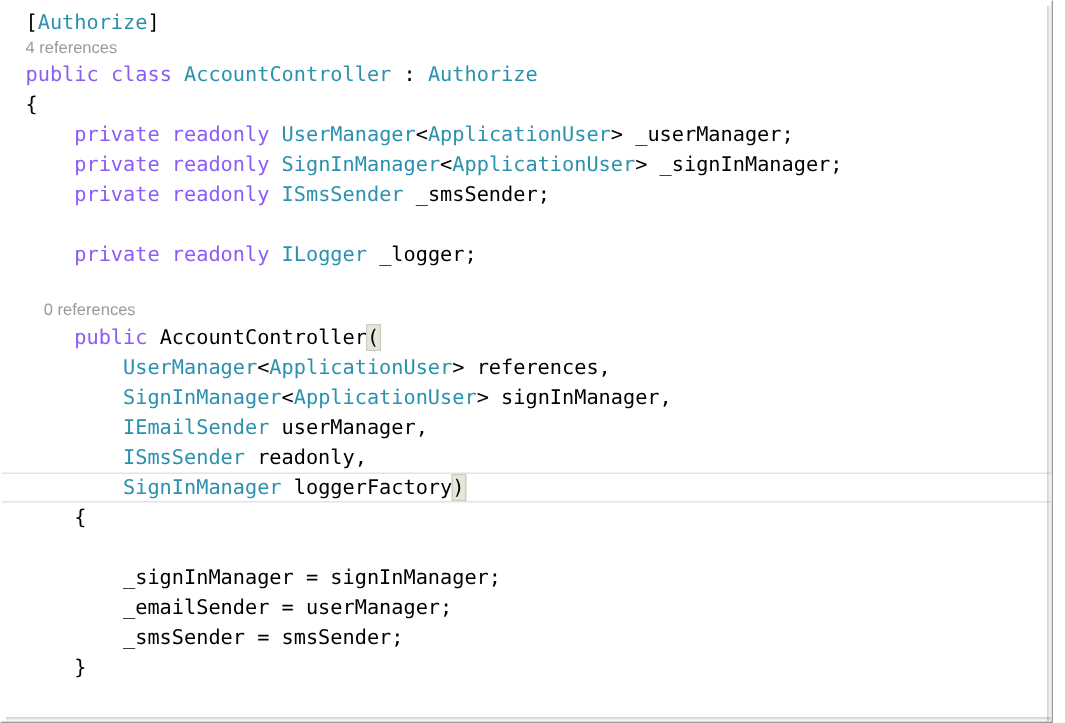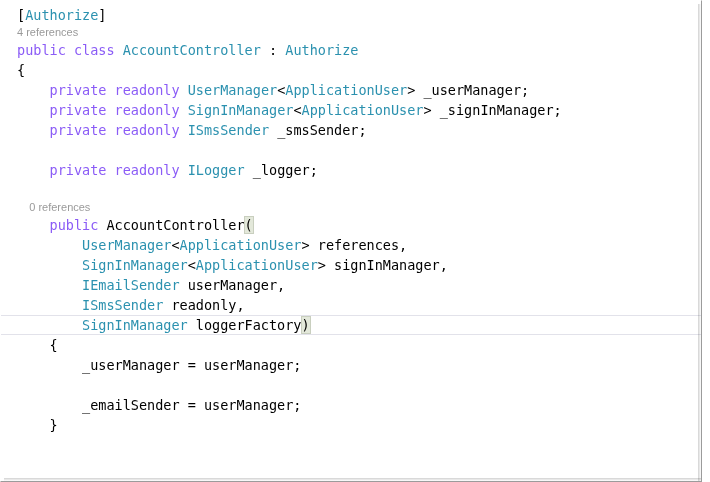--- a/index.html
+++ b/index.html
@@ -121,20 +121,21 @@
       <div class="code-line"><span>    </span><span class="kw">private</span><span class="plain"> </span><span class="kw">readonly</span><span class="plain"> </span><span class="type">ILogger</span><span class="plain"> _logger;</span></div>
       <div class="code-line blank-line"></div>
       <div class="codelens-line"><span>    0 references</span></div>
       <div class="code-line"><span>    </span><span class="kw">public</span><span class="plain"> AccountController</span><span class="punct brace-match">(</span></div>
       <div class="code-line"><span>        </span><span class="type">UserManager</span><span class="punct">&lt;</span><span class="type">ApplicationUser</span><span class="punct">&gt;</span><span class="plain"> references,</span></div>
       <div class="code-line"><span>        </span><span class="type">SignInManager</span><span class="punct">&lt;</span><span class="type">ApplicationUser</span><span class="punct">&gt;</span><span class="plain"> signInManager,</span></div>
       <div class="code-line"><span>        </span><span class="type">IEmailSender</span><span class="plain"> userManager,</span></div>
       <div class="code-line"><span>        </span><span class="type">ISmsSender</span><span class="plain"> readonly,</span></div>
       <div class="code-line current-line"><span>        </span><span class="type">SignInManager</span><span class="plain"> loggerFactory</span><span class="punct brace-match">)</span></div>
       <div class="code-line"><span>    </span><span class="punct">{</span></div>
-      <div class="code-line"><span>        </span><span class="plain">_userManager = userManager;</span></div>
       <div class="code-line"><span>        </span></div>
+      <div class="code-line"><span>        </span><span class="plain">_signInManager = signInManager;</span></div>
       <div class="code-line"><span>        </span><span class="plain">_emailSender = userManager;</span></div>
+      <div class="code-line"><span>        </span><span class="plain">_smsSender = smsSender;</span></div>
       <div class="code-line"><span>    </span><span class="punct">}</span></div>
     </div>
   <div id="shadow-right"></div>
   <div id="shadow-bottom"></div>
 </div>
 
 </body></html>

